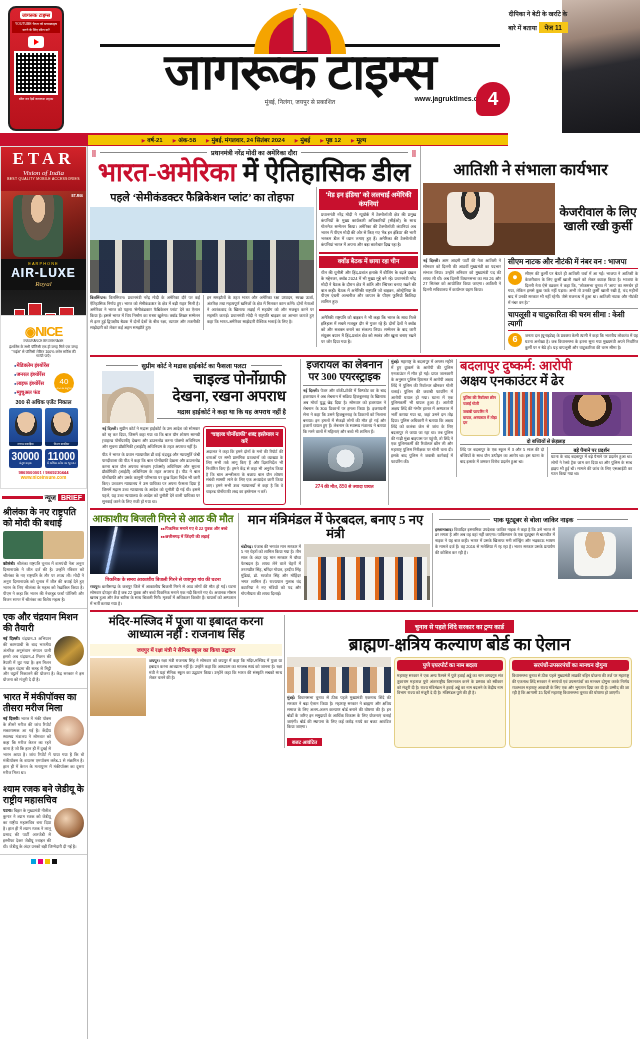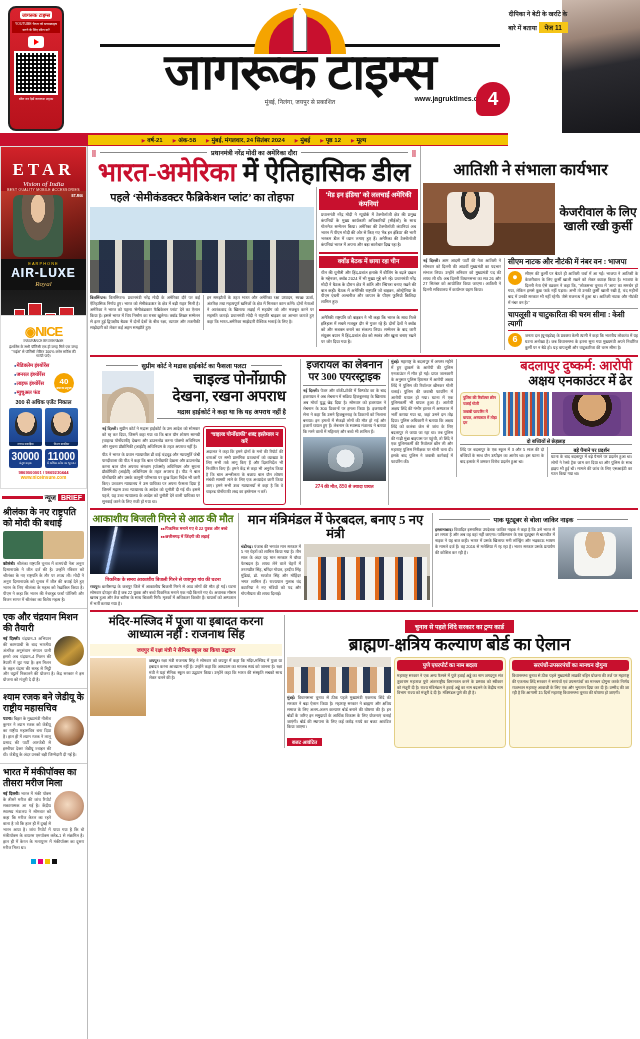--- a/index.html
+++ b/index.html
@@ -84,21 +84,21 @@
   .datebar-item { font-size:6px; font-weight:bold; color:#111; display:flex; align-items:center; gap:2px; z-index:2;}
   .datebar-item::before { content:"\25B6"; color:#c8102e; font-size:4.5px; }
 
   
   .body-grid { display:flex; width:640px; height:893px; }
   .col-left { width:88px; border-right:1px solid #bbb; padding:0; }
   .col-main { flex:1; }
 
   
   .ad-etar { height:170px; background:#fff; border:1px solid #ddd; position:relative; overflow:hidden; }
-  .ad-etar-top { height:44px; background:linear-gradient(#d2232a,#a4121a); text-align:center; padding-top:13px; }
+  .ad-etar-top { height:44px; background:linear-gradient(#d2232a,#a4121a); text-align:center; padding-top:2px; }
   .ad-etar-top h3 { font-size:17px; letter-spacing:4px; color:#fff; font-weight:bold; font-family:"Liberation Serif",serif; }
   .ad-etar-top .tag { font-size:7px; color:#fff; font-style:italic; font-family:"Liberation Serif",serif;}
   .ad-etar-top .tiny { font-size:3.4px; color:#ffd; letter-spacing:.3px; }
   .ad-etar-model { height:68px; background:linear-gradient(160deg,#c0392b,#7b1d16 60%,#4a120e); position:relative; }
   .ad-etar-model .person{position:absolute;left:12px;top:4px;width:50px;height:62px;
      background:radial-gradient(ellipse at 50% 22%,#e8c3a0 0 20%,#6d5a4a 21% 46%,#3f5c46 47% 100%);border-radius:6px;}
   .ad-etar-brand { background:#111; color:#fff; text-align:center; padding:2px 0; }
   .ad-etar-brand .sm { font-size:4px; color:#f5c518; letter-spacing:1px; }
   .ad-etar-brand .bg { font-size:12px; font-weight:bold; letter-spacing:1px;
      background:linear-gradient(#fff,#9ad); -webkit-background-clip:text; background-clip:text; color:#dfefff;}
@@ -107,21 +107,21 @@
 
   .ad-nice { border:1px solid #ddd; border-top:none; padding:8px; background:#fff; }
   .ad-nice-logo { text-align:center; }
   .ad-nice-logo .n { font-size:13px; font-weight:bold; color:#1a3f8b; letter-spacing:-1px;}
   .ad-nice-logo .n span { color:#f5a400; }
   .ad-nice-logo .sub { font-size:3.2px; color:#333; }
   .ad-nice-lines { font-size:3.6px; color:#111; text-align:center; line-height:1.3; margin:2px 0; }
   .ad-nice-bullets { font-size:5.2px; font-weight:bold; color:#c8102e; line-height:1.7; padding-left:5px; position:relative;}
   .ad-nice-bullets div::before{content:"\25CF ";font-size:4px;color:#1a3f8b;}
   .ad-nice-badge{position:absolute;right:4px;width:20px;height:20px;border-radius:50%;background:#f5a400;color:#fff;
-     font-size:8px;font-weight:bold;display:flex;align-items:center;justify-content:center;flex-direction:column;}
+     font-size:8px;font-weight:normal;display:flex;align-items:center;justify-content:center;flex-direction:column;}
   .ad-nice-badge small{font-size:2.6px;}
   .ad-nice-ct{font-size:5.5px;font-weight:bold;text-align:center;color:#111;margin:2px 0;}
   .ad-nice-people{display:flex;gap:3px;justify-content:center;}
   .ad-nice-people .p{width:36px;height:38px;background:linear-gradient(#2f67b5,#1a3f8b);border-radius:2px;position:relative;overflow:hidden;}
   .ad-nice-people .p .face{position:absolute;left:50%;transform:translateX(-50%);top:4px;width:22px;height:24px;
      background:radial-gradient(ellipse at 50% 35%,#e9c7a6 0 55%,#2b2b2b 56% 100%);border-radius:50% 50% 40% 40%;}
   .ad-nice-people .p .nm{position:absolute;bottom:0;width:100%;text-align:center;font-size:2.8px;color:#fff;background:#0d2a5e;}
   .ad-nice-nums{display:flex;gap:3px;justify-content:center;margin-top:3px;}
   .ad-nice-nums .b{width:38px;background:#1a3f8b;color:#fff;text-align:center;padding:2px 0;border-radius:2px;}
   .ad-nice-nums .b .v{font-size:10px;font-weight:bold;}
@@ -352,32 +352,32 @@
            <span>श्रीलंका राष्ट्रपति चुनाव में वामपंथी नेता अनुरा दिसानायके ने जीत दर्ज की है। उन्होंने रविवार को श्रीलंका के नए राष्ट्रपति के तौर पर शपथ ली। मोदी ने अनुरा दिसानायके को चुनाव में जीत की बधाई देते हुए भारत के लिए श्रीलंका के महत्व को रेखांकित किया है। पीएम ने कहा कि भारत की नेबरहुड फर्स्ट पॉलिसी और विजन सागर में श्रीलंका का विशेष महत्व है।</span></p>
       </div>
 
       <div class="brief-item">
         <h4>एक और चंद्रयान मिशन की तैयारी</h4>
         <div class="brief-thumb circ gold"></div>
         <p><span class="dl">नई दिल्ली।</span>
            <span>चंद्रयान-3 अभियान की कामयाबी के बाद भारतीय अंतरिक्ष अनुसंधान संगठन यानी इसरो अब चंद्रयान-4 मिशन की तैयारी में जुट गया है। इस मिशन के तहत चंद्रमा की सतह से मिट्टी और चट्टानें निकालने की योजना है। केंद्र सरकार ने इस योजना को मंजूरी दे दी है।</span></p>
       </div>
 
+      <div class="brief-item" style="border-bottom:none;">
+        <h4>भारत में मंकीपॉक्स का तीसरा मरीज मिला</h4>
+        <div class="brief-thumb circ hand"></div>
+        <p><span class="dl">नई दिल्ली।</span>
+           <span>भारत में मंकी पॉक्स के तीसरे मरीज की जांच रिपोर्ट सकारात्मक आ गई है। केंद्रीय स्वास्थ्य मंत्रालय ने सोमवार को कहा कि मरीज केरल का रहने वाला है जो कि हाल ही में दुबई से भारत आया है। जांच रिपोर्ट में पाया गया है कि वो मंकीपॉक्स के वायरस एमपॉक्स क्लेड-1 से संक्रमित है। हाल ही में केरल के मलप्पुरम में मंकीपॉक्स का दूसरा मरीज मिला था।</span></p>
+      </div>
+
       <div class="brief-item">
         <h4>श्याम रजक बने जेडीयू के राष्ट्रीय महासचिव</h4>
         <div class="brief-thumb circ"></div>
         <p><span class="dl">पटना।</span>
            <span>बिहार के मुख्यमंत्री नीतीश कुमार ने श्याम रजक को जेडीयू का राष्ट्रीय महासचिव बना दिया है। हाल ही में श्याम रजक ने लालू प्रसाद की पार्टी आरजेडी से इस्तीफा देकर जेडीयू ज्वाइन की थी। जेडीयू के अंदर उनको बड़ी जिम्मेदारी दी गई है।</span></p>
-      </div>
-
-      <div class="brief-item" style="border-bottom:none;">
-        <h4>भारत में मंकीपॉक्स का तीसरा मरीज मिला</h4>
-        <div class="brief-thumb circ hand"></div>
-        <p><span class="dl">नई दिल्ली।</span>
-           <span>भारत में मंकी पॉक्स के तीसरे मरीज की जांच रिपोर्ट सकारात्मक आ गई है। केंद्रीय स्वास्थ्य मंत्रालय ने सोमवार को कहा कि मरीज केरल का रहने वाला है जो कि हाल ही में दुबई से भारत आया है। जांच रिपोर्ट में पाया गया है कि वो मंकीपॉक्स के वायरस एमपॉक्स क्लेड-1 से संक्रमित है। हाल ही में केरल के मलप्पुरम में मंकीपॉक्स का दूसरा मरीज मिला था।</span></p>
       </div>
 
       <div class="dots-row">
         <i style="background:#00a3e0"></i>
           <i style="background:#e6007e"></i>
         <i style="background:#f2c200"></i>
           <i style="background:#111"></i>
       </div>
     </div>
 
@@ -497,21 +497,21 @@
 
         <div style="width:246px;padding:0 2px;" class="vline">
           <div class="flexrow" style="gap:3px;">
             <div style="width:62px;">
               <p style="font-size:4.05px;line-height:1.45;text-align:justify;color:#222;">
                 <span style="font-weight:bold;">मुंबई।</span>
                 <span>महाराष्ट्र के बदलापुर में अगस्त महीने में हुए दुष्कर्म के आरोपी की पुलिस एनकाउंटर में मौत हो गई। प्राप्त जानकारी के अनुसार पुलिस हिरासत में आरोपी अक्षय शिंदे ने पुलिस की रिवॉल्वर छीनकर गोली चलाई। पुलिस की जवाबी फायरिंग में आरोपी घायल हो गया। घटना में एक पुलिसकर्मी भी घायल हुआ है। आरोपी अक्षय शिंदे की गंभीर हालत में अस्पताल में भर्ती कराया गया था, जहां उसने दम तोड़ दिया। पुलिस अधिकारी ने बताया कि अक्षय शिंदे को कलंबा जेल से जांच के लिए बदलापुर ले जाया जा रहा था। तब पुलिस की गाड़ी मुंब्रा बाइपास पर पहुंची, तो शिंदे ने एक पुलिसकर्मी की रिवॉल्वर छीन ली और महाराष्ट्र पुलिस निरीक्षक पर गोली चला दी। इसके बाद पुलिस ने जवाबी कार्रवाई में फायरिंग की।</span></p>
             </div>
             <div style="flex:1;" class="vline">
               <div style="padding-left:3px;">
-                <h3 style="font-family:'Liberation Serif',serif;font-size:13px;font-weight:bold;line-height:1.15;text-align:right;">
+                <h3 style="font-family:'Liberation Serif',serif;font-size:13px;font-weight:bold;line-height:1.15;text-align:left;">
                   <span style="color:#c8102e;">बदलापुर दुष्कर्म: आरोपी</span><br>
                   <span style="color:#111;">अक्षय एनकाउंटर में ढेर</span>
                 </h3>
                 <div class="flexrow" style="gap:3px;margin-top:3px;">
                   <div class="ybox" style="width:40px;">
                     <div style="font-size:3.9px;color:#c8102e;font-weight:bold;line-height:1.4;">
                       <div>पुलिस की रिवॉल्वर छीन चलाई गोली</div>
                       <div style="margin-top:3px;">जवाबी फायरिंग में घायल, अस्पताल में तोड़ा दम</div>
                     </div>
                   </div>

